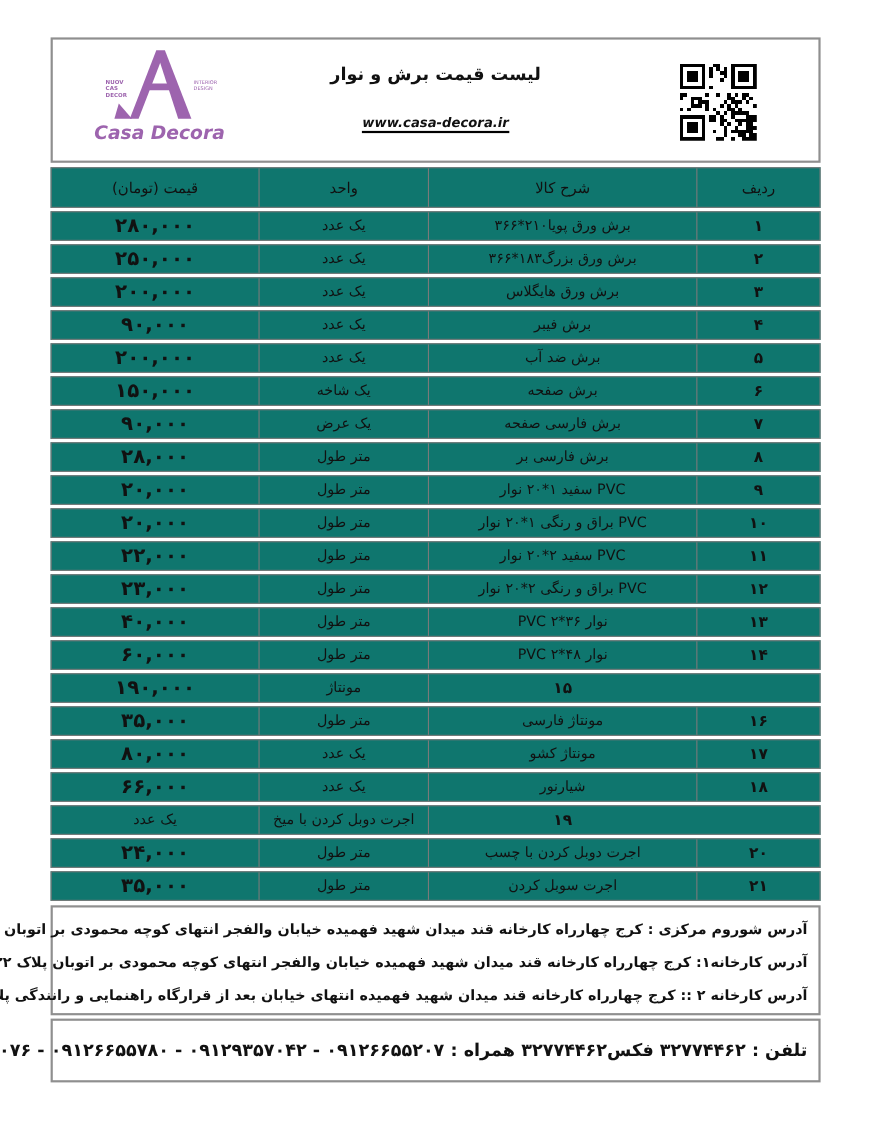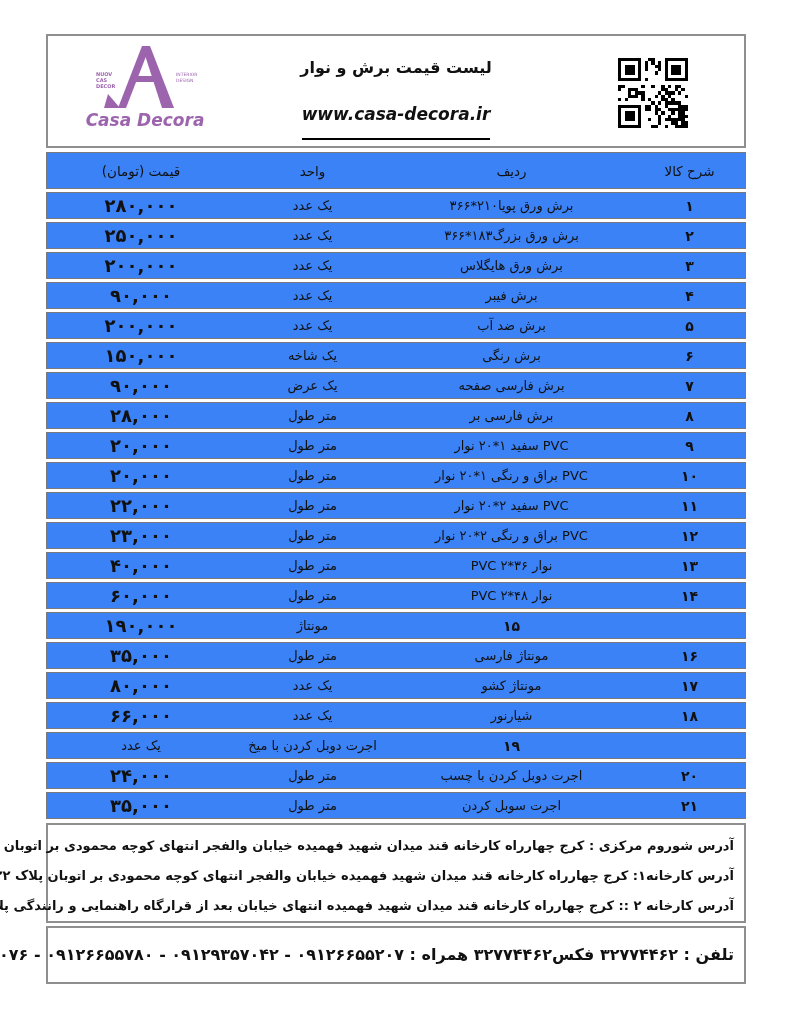--- a/index.html
+++ b/index.html
@@ -6,27 +6,27 @@
   body{width:791px;height:1024px;position:relative;overflow:hidden;
        font-family:"DejaVu Sans","Liberation Sans",sans-serif;color:#111;}
   .page{position:absolute;left:46px;top:34px;width:700px;}
   .box{border:2px solid #8f8f8f;background:#fff;box-sizing:border-box;}
 
   
   .header-box{height:114px;position:relative;}
   .logo{position:absolute;left:34px;top:6px;width:126px;height:96px;}
   .title-wrap{position:absolute;left:0;right:0;top:22px;text-align:center;}
   .doc-title{font-size:16px;font-weight:bold;letter-spacing:0;}
-  .doc-url{display:inline-block;margin-top:8px;font-size:17px;font-weight:bold;
-           font-style:italic;border-bottom:2px solid #000;padding-bottom:14px;}
+  .doc-url{display:inline-block;margin-top:8px;font-size:12px;font-weight:bold;
+           font-style:italic;border-bottom:2px solid #000;padding-bottom:1px;}
   .qr{position:absolute;right:56px;top:22px;width:70px;height:70px;}
 
   
   .trow,.thead-row{display:grid;grid-template-columns:188px 154px 244px 112px;
-     border:1px solid #7a7a7a;box-sizing:border-box;background:#3b82f6;}
+     border:1px solid #7a7a7a;box-sizing:border-box;background:#0f766e;}
   .thead-row{height:37px;margin-top:4px;}
   .trow{height:27px;margin-top:3px;}
   .cell{display:flex;align-items:center;justify-content:center;overflow:hidden;
         white-space:nowrap;font-size:13px;box-sizing:border-box;}
   .cell + .cell{border-left:1px solid #7a7a7a;}
   .cell.price{font-weight:bold;font-size:18px;}
   .cell.num{font-weight:bold;font-size:14px;}
   .thead-row .cell{font-size:13.5px;}
 
   
@@ -175,22 +175,22 @@
         <rect x="54.4" y="6.8" width="10.2" height="10.2" fill="#000"></rect>
         <rect x="0" y="47.6" width="23.8" height="23.8" fill="#000"></rect>
         <rect x="3.4" y="51" width="17" height="17" fill="#fff"></rect>
         <rect x="6.8" y="54.4" width="10.2" height="10.2" fill="#000"></rect>
       </svg>
   </div>
 
   <div class="thead-row">
     <div class="cell" dir="rtl">قیمت (تومان)</div>
     <div class="cell" dir="rtl">واحد</div>
+    <div class="cell" dir="rtl">شرح کالا</div>
     <div class="cell" dir="rtl">ردیف</div>
-    <div class="cell" dir="rtl">شرح کالا</div>
   </div>
 
   <div id="rows">
       <div class="trow">
     <div class="cell price">۲۸۰,۰۰۰</div>
     <div class="cell unit" dir="rtl">یک عدد</div>
     <div class="cell desc" dir="rtl">برش ورق پویا۲۱۰*۳۶۶</div>
     <div class="cell num">۱</div>
   </div>
       <div class="trow">
@@ -213,21 +213,21 @@
   </div>
       <div class="trow">
     <div class="cell price">۲۰۰,۰۰۰</div>
     <div class="cell unit" dir="rtl">یک عدد</div>
     <div class="cell desc" dir="rtl">برش ضد آب</div>
     <div class="cell num">۵</div>
   </div>
       <div class="trow">
     <div class="cell price">۱۵۰,۰۰۰</div>
     <div class="cell unit" dir="rtl">یک شاخه</div>
-    <div class="cell desc" dir="rtl">برش رنگی</div>
+    <div class="cell desc" dir="rtl">برش صفحه</div>
     <div class="cell num">۶</div>
   </div>
       <div class="trow">
     <div class="cell price">۹۰,۰۰۰</div>
     <div class="cell unit" dir="rtl">یک عرض</div>
     <div class="cell desc" dir="rtl">برش فارسی صفحه</div>
     <div class="cell num">۷</div>
   </div>
       <div class="trow">
     <div class="cell price">۲۸,۰۰۰</div>

